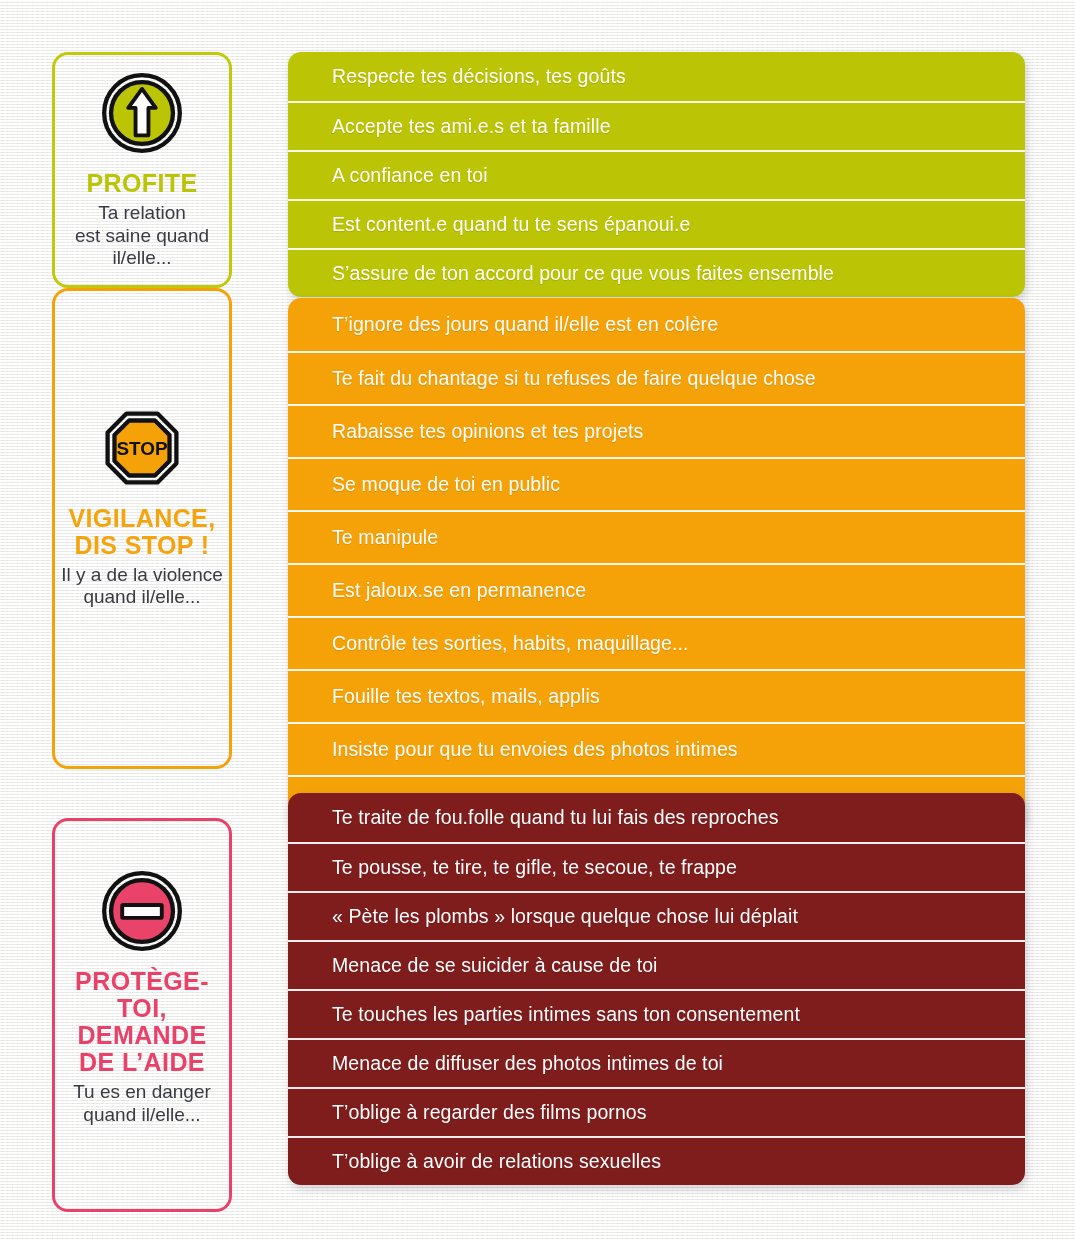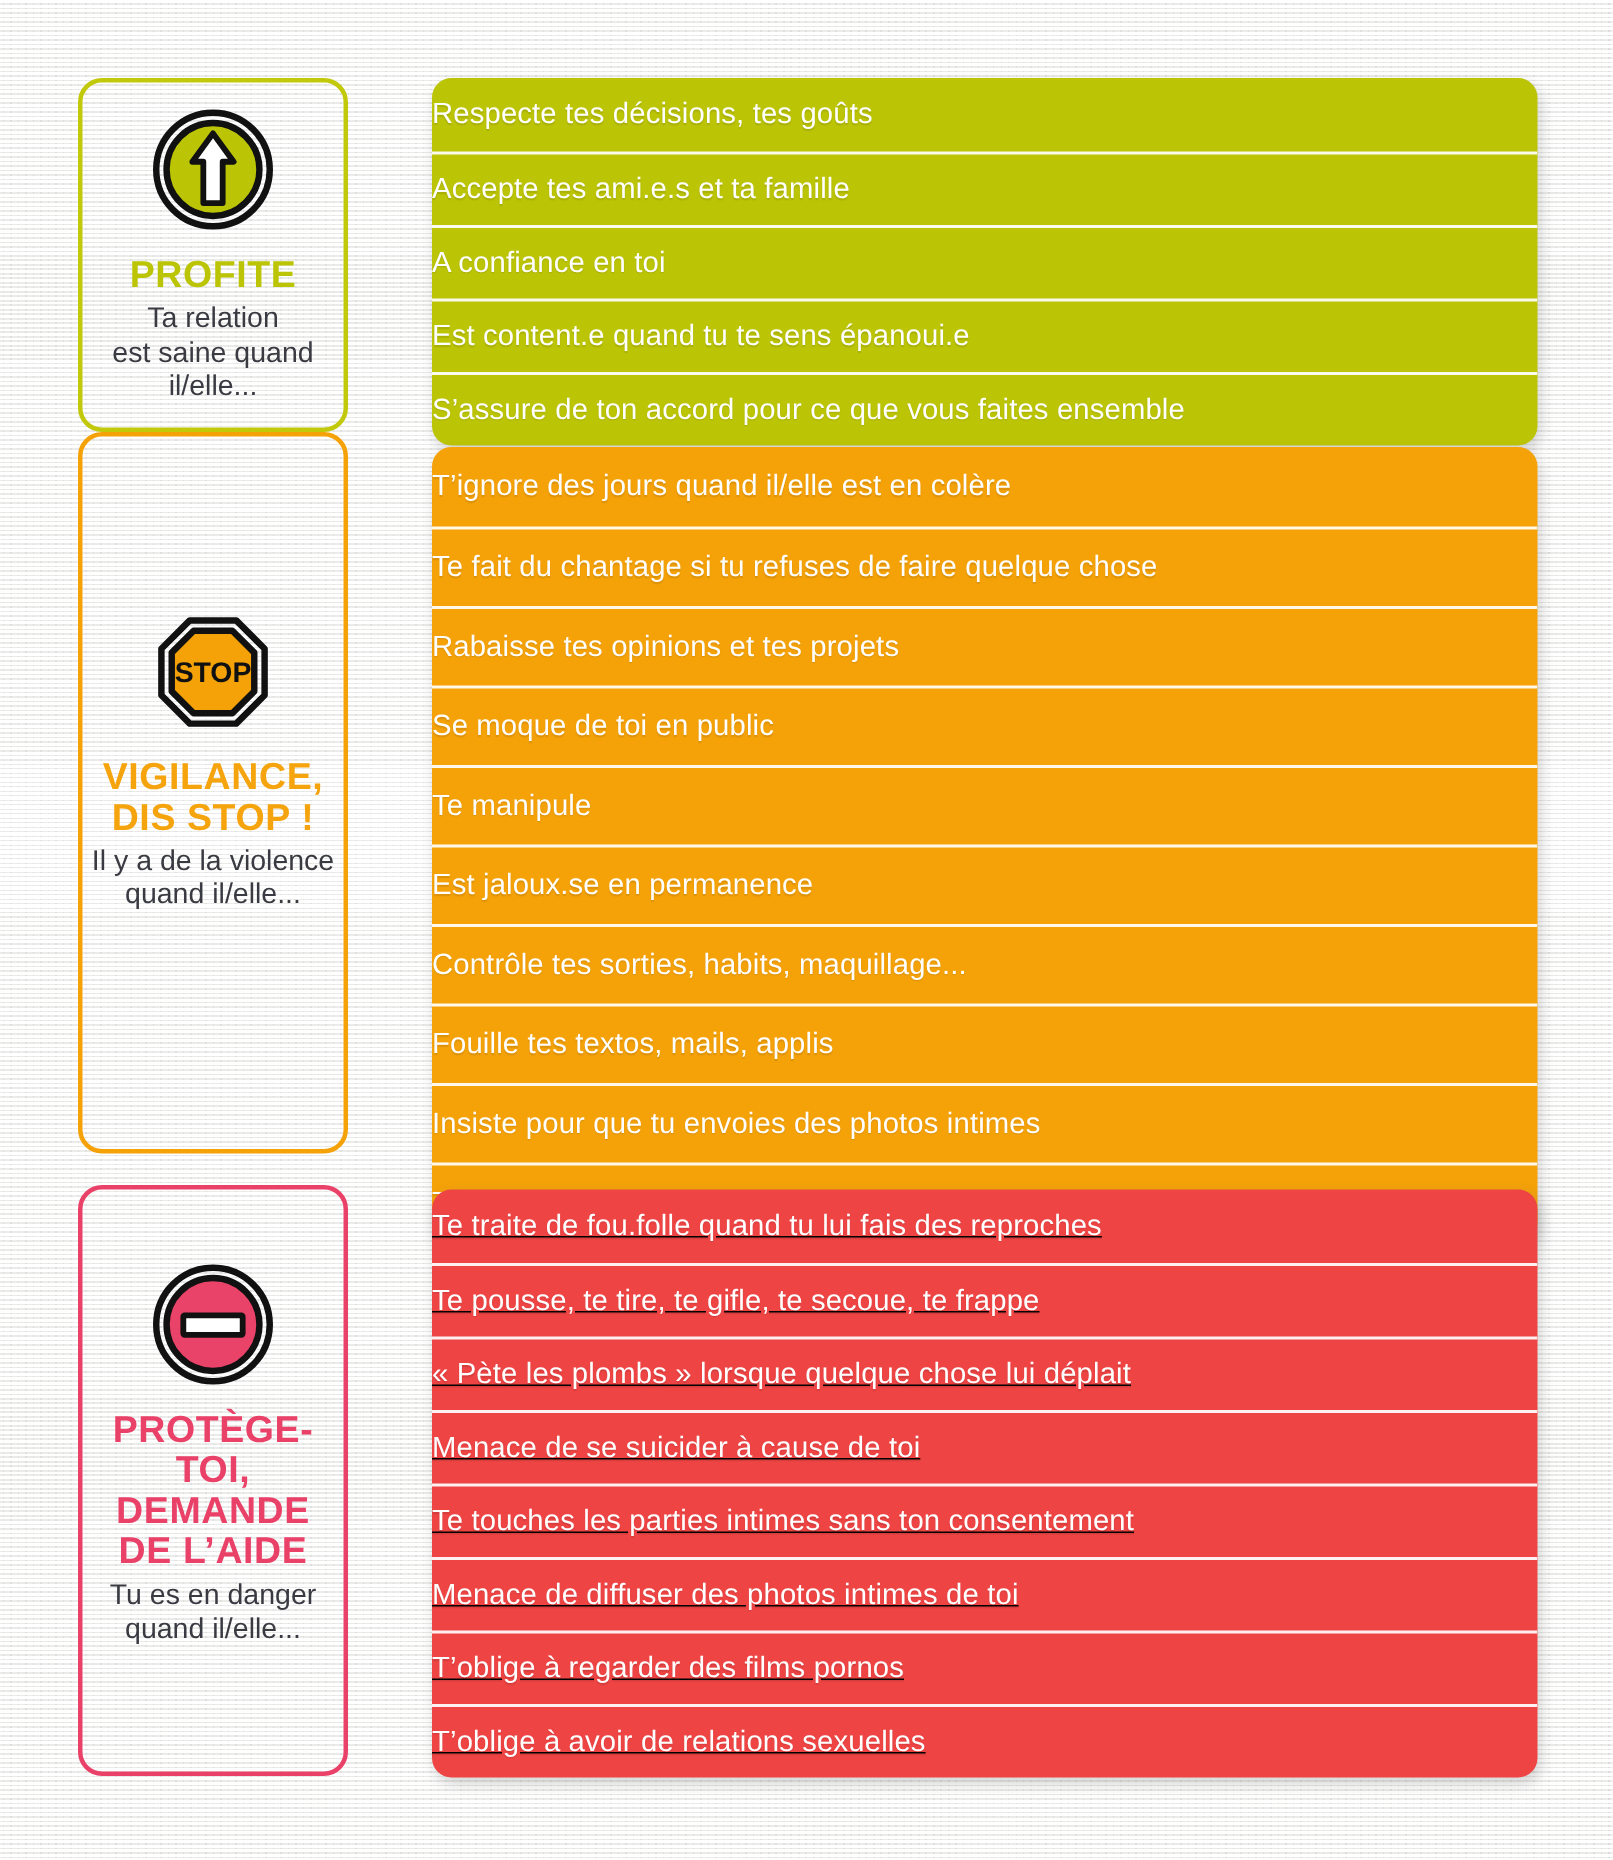--- a/index.html
+++ b/index.html
@@ -101,41 +101,42 @@
     left: 288px;
     width: 737px;
     border-radius: 13px;
     overflow: hidden;
     box-shadow: 2px 4px 9px rgba(100,100,100,0.28);
   }
 
   .row {
     display: flex;
     align-items: center;
+    padding-left: 44px;
     padding-right: 22px;
     border-top: 2px solid rgba(255,255,255,0.92);
     color: #ffffff;
     font-size: 19.5px;
     font-weight: 400;
     letter-spacing: 0.1px;
     text-shadow: 0 1px 1px rgba(0,0,0,0.12);
   }
   .row:first-child { border-top: none; }
 
   
   .theme-green  .rows { background: #bcc406; }
   .theme-green  .header-card { border-color: #c2c90a; }
   .theme-green  .card-title { color: #bcc406; }
 
   .theme-orange .rows { background: #f5a209; }
   .theme-orange .header-card { border-color: #f5a209; }
   .theme-orange .card-title { color: #f5a40d; }
 
-  .theme-pink   .rows { background: #ef4444; text-decoration: underline; }
-  .theme-pink   .header-card { border-color: #ea4169; }
+  .theme-pink   .rows { background: #7f1d1d; }
+  .theme-pink   .header-card { border-color: #ea4169; margin-top: 28px; }
   .theme-pink   .card-title { color: #ea4169; }
 
   
   #section-profite  .header-card { top: 52px;  height: 236px; }
   #section-profite  .rows        { top: 52px; }
   #section-profite  .row         { height: 49px; }
 
   #section-vigilance .header-card { top: 288px; height: 481px; }
   #section-vigilance .rows        { top: 298px; }
   #section-vigilance .row         { height: 53px; }

